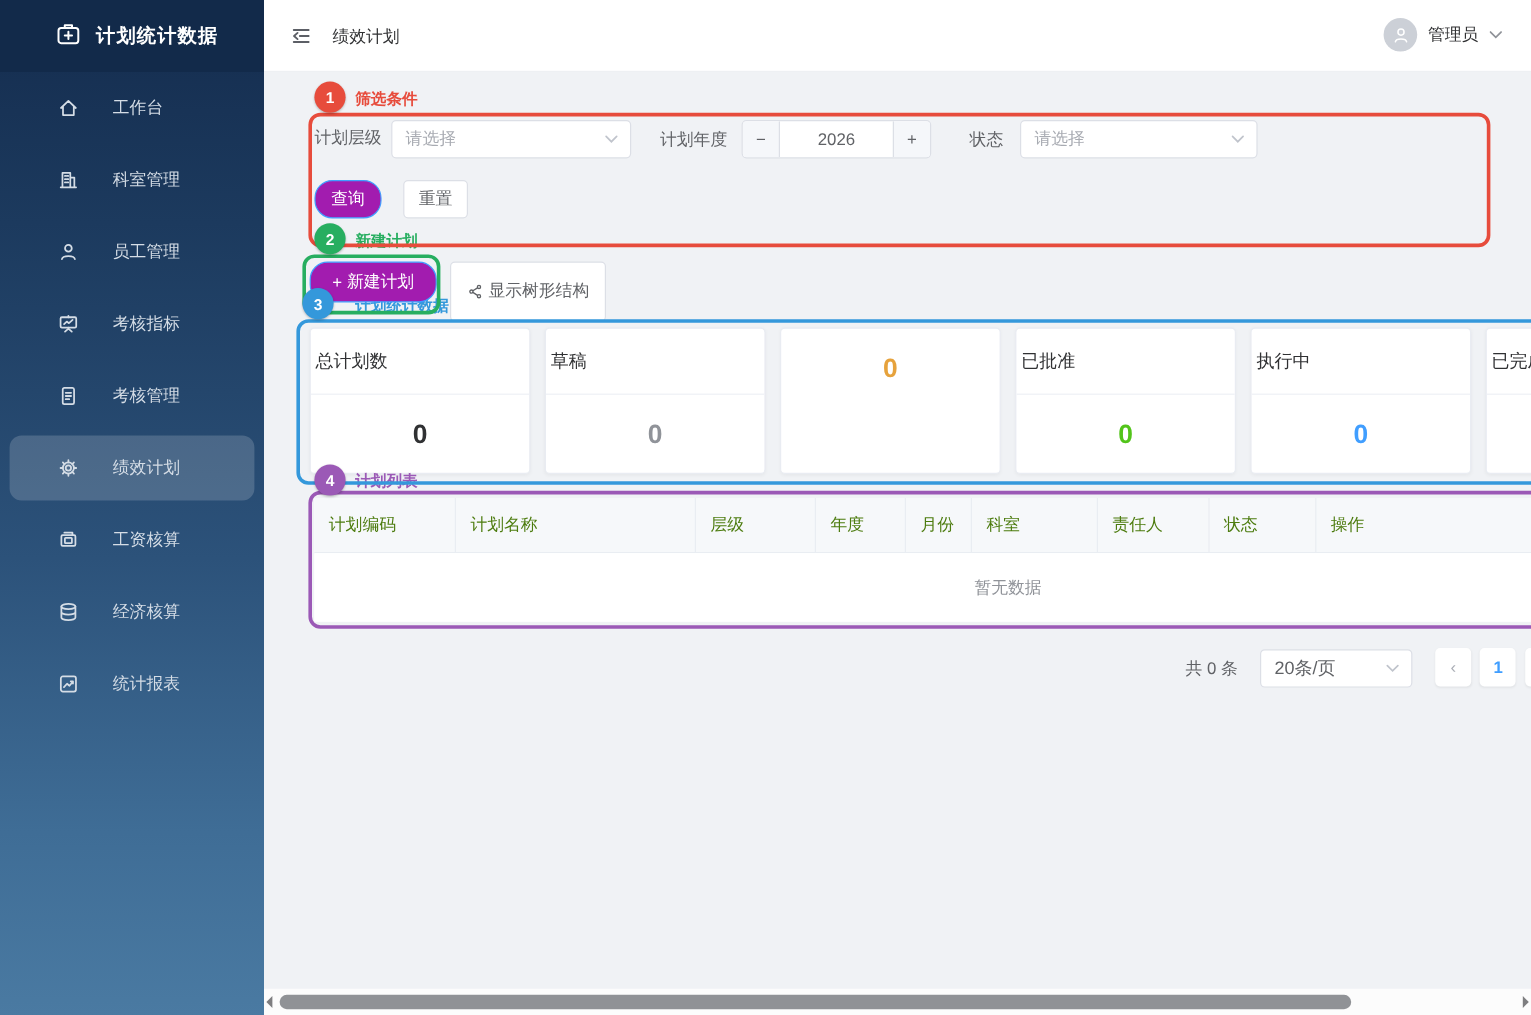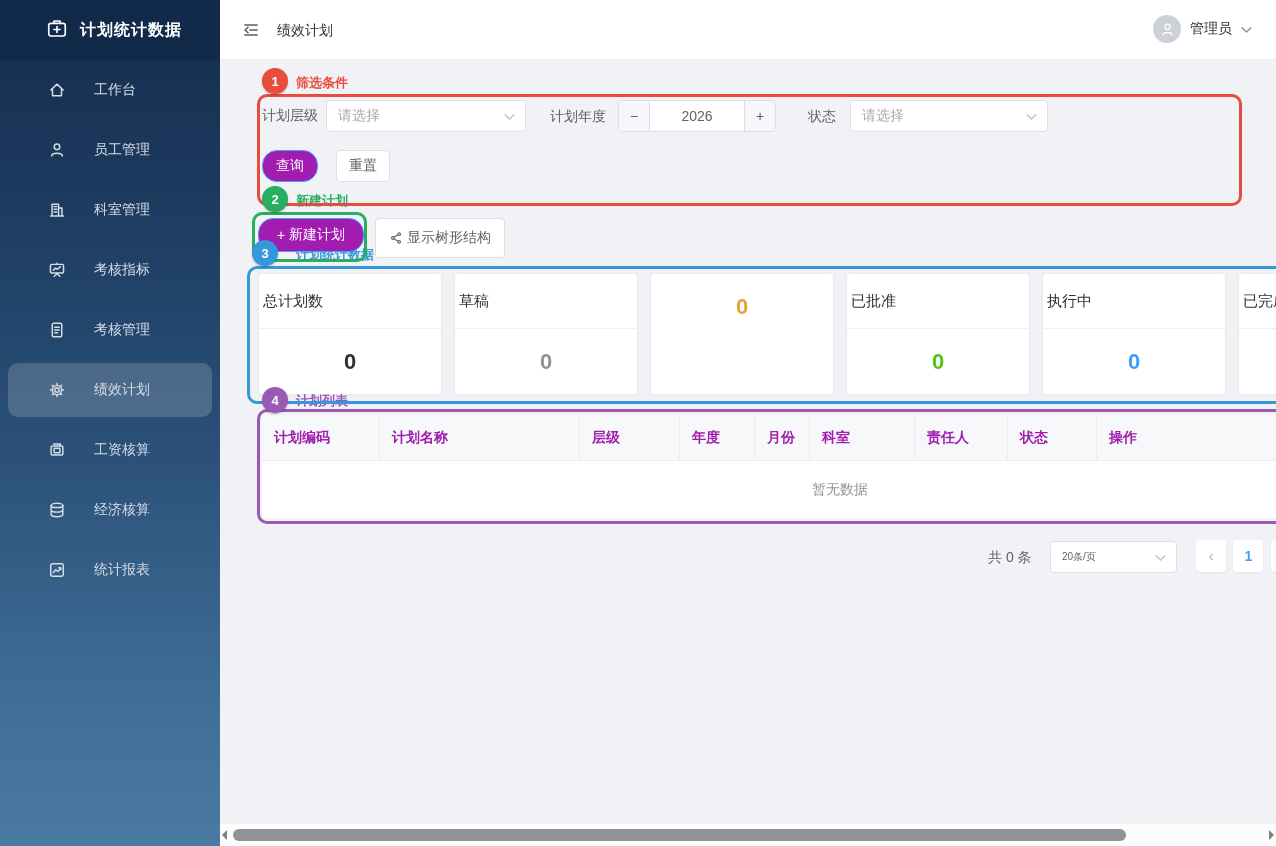--- a/index.html
+++ b/index.html
@@ -35,21 +35,21 @@
   .ann-circle{width:26px;height:26px;border-radius:50%;color:#fff;font-size:13px;font-weight:bold;
     display:flex;align-items:center;justify-content:center;z-index:6;box-shadow:0 1px 2px rgba(0,0,0,.25);}
   .ann-label{font-size:13px;font-weight:bold;z-index:2;white-space:nowrap;}
   .ann-box{border:3px solid;border-radius:10px;z-index:5;pointer-events:none;}
 
   
   .f-label{font-size:14px;color:#606266;line-height:32px;}
   .sel{height:32px;background:#fff;border:1px solid #dcdfe6;border-radius:4px;display:flex;
     align-items:center;padding:0 10px 0 11px;cursor:pointer;}
   .sel .ph{font-size:14px;color:#a8abb2;flex:1;}
-  .sel .val{font-size:10px;color:#606266;flex:1;}
+  .sel .val{font-size:15px;color:#606266;flex:1;}
   .stepper{height:32px;border:1px solid #dcdfe6;border-radius:4px;display:flex;background:#fff;overflow:hidden;}
   .step-btn{width:31px;background:#f5f7fa;color:#606266;font-size:14px;display:flex;align-items:center;
     justify-content:center;cursor:pointer;}
   .step-btn.minus{border-right:1px solid #dcdfe6;}
   .step-btn.plus{border-left:1px solid #dcdfe6;}
   .step-val{flex:1;display:flex;align-items:center;justify-content:center;font-size:14px;color:#606266;}
   .btn{height:32px;border-radius:4px;font-size:14px;display:inline-flex;align-items:center;
     justify-content:center;cursor:pointer;border:1px solid transparent;}
   .btn-primary{background:#a21caf;color:#fff;border-color:#409eff;border-radius:15px;}
   .btn-plain{background:#fff;color:#606266;border-color:#dcdfe6;}
@@ -59,21 +59,21 @@
   .card{width:184px;height:122px;background:#fff;border:1px solid #e9ecf2;border-radius:4px;
     box-shadow:0 1px 3px rgba(0,0,0,.04);flex:none;overflow:hidden;}
   .card-head{height:55px;display:flex;align-items:center;padding:0 4px;border-bottom:1px solid #eef0f5;
     font-size:15px;color:#303133;}
   .card-body{height:66px;display:flex;align-items:center;justify-content:center;
     font-size:22px;font-weight:bold;}
 
   
   #plan-table{background:#fff;width:1156px;font-size:14px;}
   .tbl-head{display:flex;height:46px;background:#f6f8fa;border-bottom:1px solid #e9edf2;}
-  .th{display:flex;align-items:center;padding-left:12px;font-weight:bold;color:#a21caf;
+  .th{display:flex;align-items:center;padding-left:12px;font-weight:normal;color:#4d7c0f;
     border-right:1px solid #e9edf2;flex:none;}
   .th:last-child{border-right:none;flex:1;}
   .tbl-empty{height:57px;display:flex;align-items:center;justify-content:center;color:#909399;background:#fff;}
 
   
   #pg-total{font-size:14px;color:#606266;line-height:34px;}
   .chip{width:30px;height:32px;background:#fff;border-radius:4px;display:inline-flex;align-items:center;
     justify-content:center;margin-right:3px;box-shadow:0 1px 2px rgba(0,0,0,.06);font-size:14px;
     color:#a9adb5;cursor:pointer;vertical-align:top;}
   .chip.cur{color:#409eff;font-weight:bold;}
@@ -103,34 +103,34 @@
     <span class="icn">
       <svg class="ic" width="18" height="18" viewBox="0 0 16 16">
           <path d="M2.5 8 8 2.8 13.5 8M4 6.8v6.4h8V6.8"></path>
         </svg>
     </span>
     <span class="lbl">工作台</span>
   </div>
   <div class="side-item">
     <span class="icn">
       <svg class="ic" width="18" height="18" viewBox="0 0 16 16">
+        <path d="M3.6 13.4V2.8h5.8v10.6M9.4 6.2h3v7.2M2.3 13.4h11.4"></path>
+        <path d="M5.4 5h.9M7 5h.9M5.4 7.4h.9M7 7.4h.9M5.4 9.8h.9M7 9.8h.9"></path>
+      </svg>
+    </span>
+    <span class="lbl">科室管理</span>
+  </div>
+  <div class="side-item">
+    <span class="icn">
+      <svg class="ic" width="18" height="18" viewBox="0 0 16 16">
           <circle cx="8" cy="5.2" r="2.5"></circle>
           <path d="M3.2 13.3c.5-3.1 9.1-3.1 9.6 0"></path>
         </svg>
     </span>
     <span class="lbl">员工管理</span>
-  </div>
-  <div class="side-item">
-    <span class="icn">
-      <svg class="ic" width="18" height="18" viewBox="0 0 16 16">
-        <path d="M3.6 13.4V2.8h5.8v10.6M9.4 6.2h3v7.2M2.3 13.4h11.4"></path>
-        <path d="M5.4 5h.9M7 5h.9M5.4 7.4h.9M7 7.4h.9M5.4 9.8h.9M7 9.8h.9"></path>
-      </svg>
-    </span>
-    <span class="lbl">科室管理</span>
   </div>
   <div class="side-item">
     <span class="icn">
       <svg class="ic" width="18" height="18" viewBox="0 0 16 16">
         <rect x="2.2" y="3" width="11.6" height="7.6" rx="1"></rect>
         <path d="M4.8 8.1l2-1.9 1.6 1.2 2.7-2.4M8 10.6v.8M5.5 13.6 8 11.4l2.5 2.2M8 3V1.9"></path>
       </svg>
     </span>
     <span class="lbl">考核指标</span>
   </div>
@@ -238,21 +238,21 @@
   <button class="abs btn btn-primary" style="left:42px;top:90px;width:56px;">查询</button>
   <button class="abs btn btn-plain" style="left:116px;top:90px;width:54px;">重置</button>
 
   <div class="abs ann-label" style="left: 76px; top: 132px; z-index: 2; color: rgb(39, 174, 96);">新建计划</div>
   <div class="abs ann-label" style="left: 76px; top: 186px; z-index: 2; color: rgb(52, 152, 219);">计划统计数据</div>
 
   <button class="abs btn btn-primary" style="left:38px;top:158px;width:106px;height:34px;z-index:3;gap:4px;">
     <span>+</span>
     <span>新建计划</span>
   </button>
-  <button class="abs btn btn-plain" style="left:155px;top:158px;width:130px;height:40px;z-index:3;gap:4px;">
+  <button class="abs btn btn-plain" style="left:155px;top:158px;width:130px;height:50px;z-index:3;gap:4px;">
     <span style="display:flex;">
       <svg width="14" height="14" viewBox="0 0 16 16" style="stroke:#606266;fill:none;stroke-width:1.3;">
         <circle cx="11.6" cy="3.6" r="1.5"></circle>
           <circle cx="4.4" cy="8" r="1.5"></circle>
           <circle cx="11.6" cy="12.4" r="1.5"></circle>
         <path d="M5.8 7.2l4.4-2.8M5.8 8.8l4.4 2.8"></path>
       </svg>
     </span>
     <span>显示树形结构</span>
   </button>

